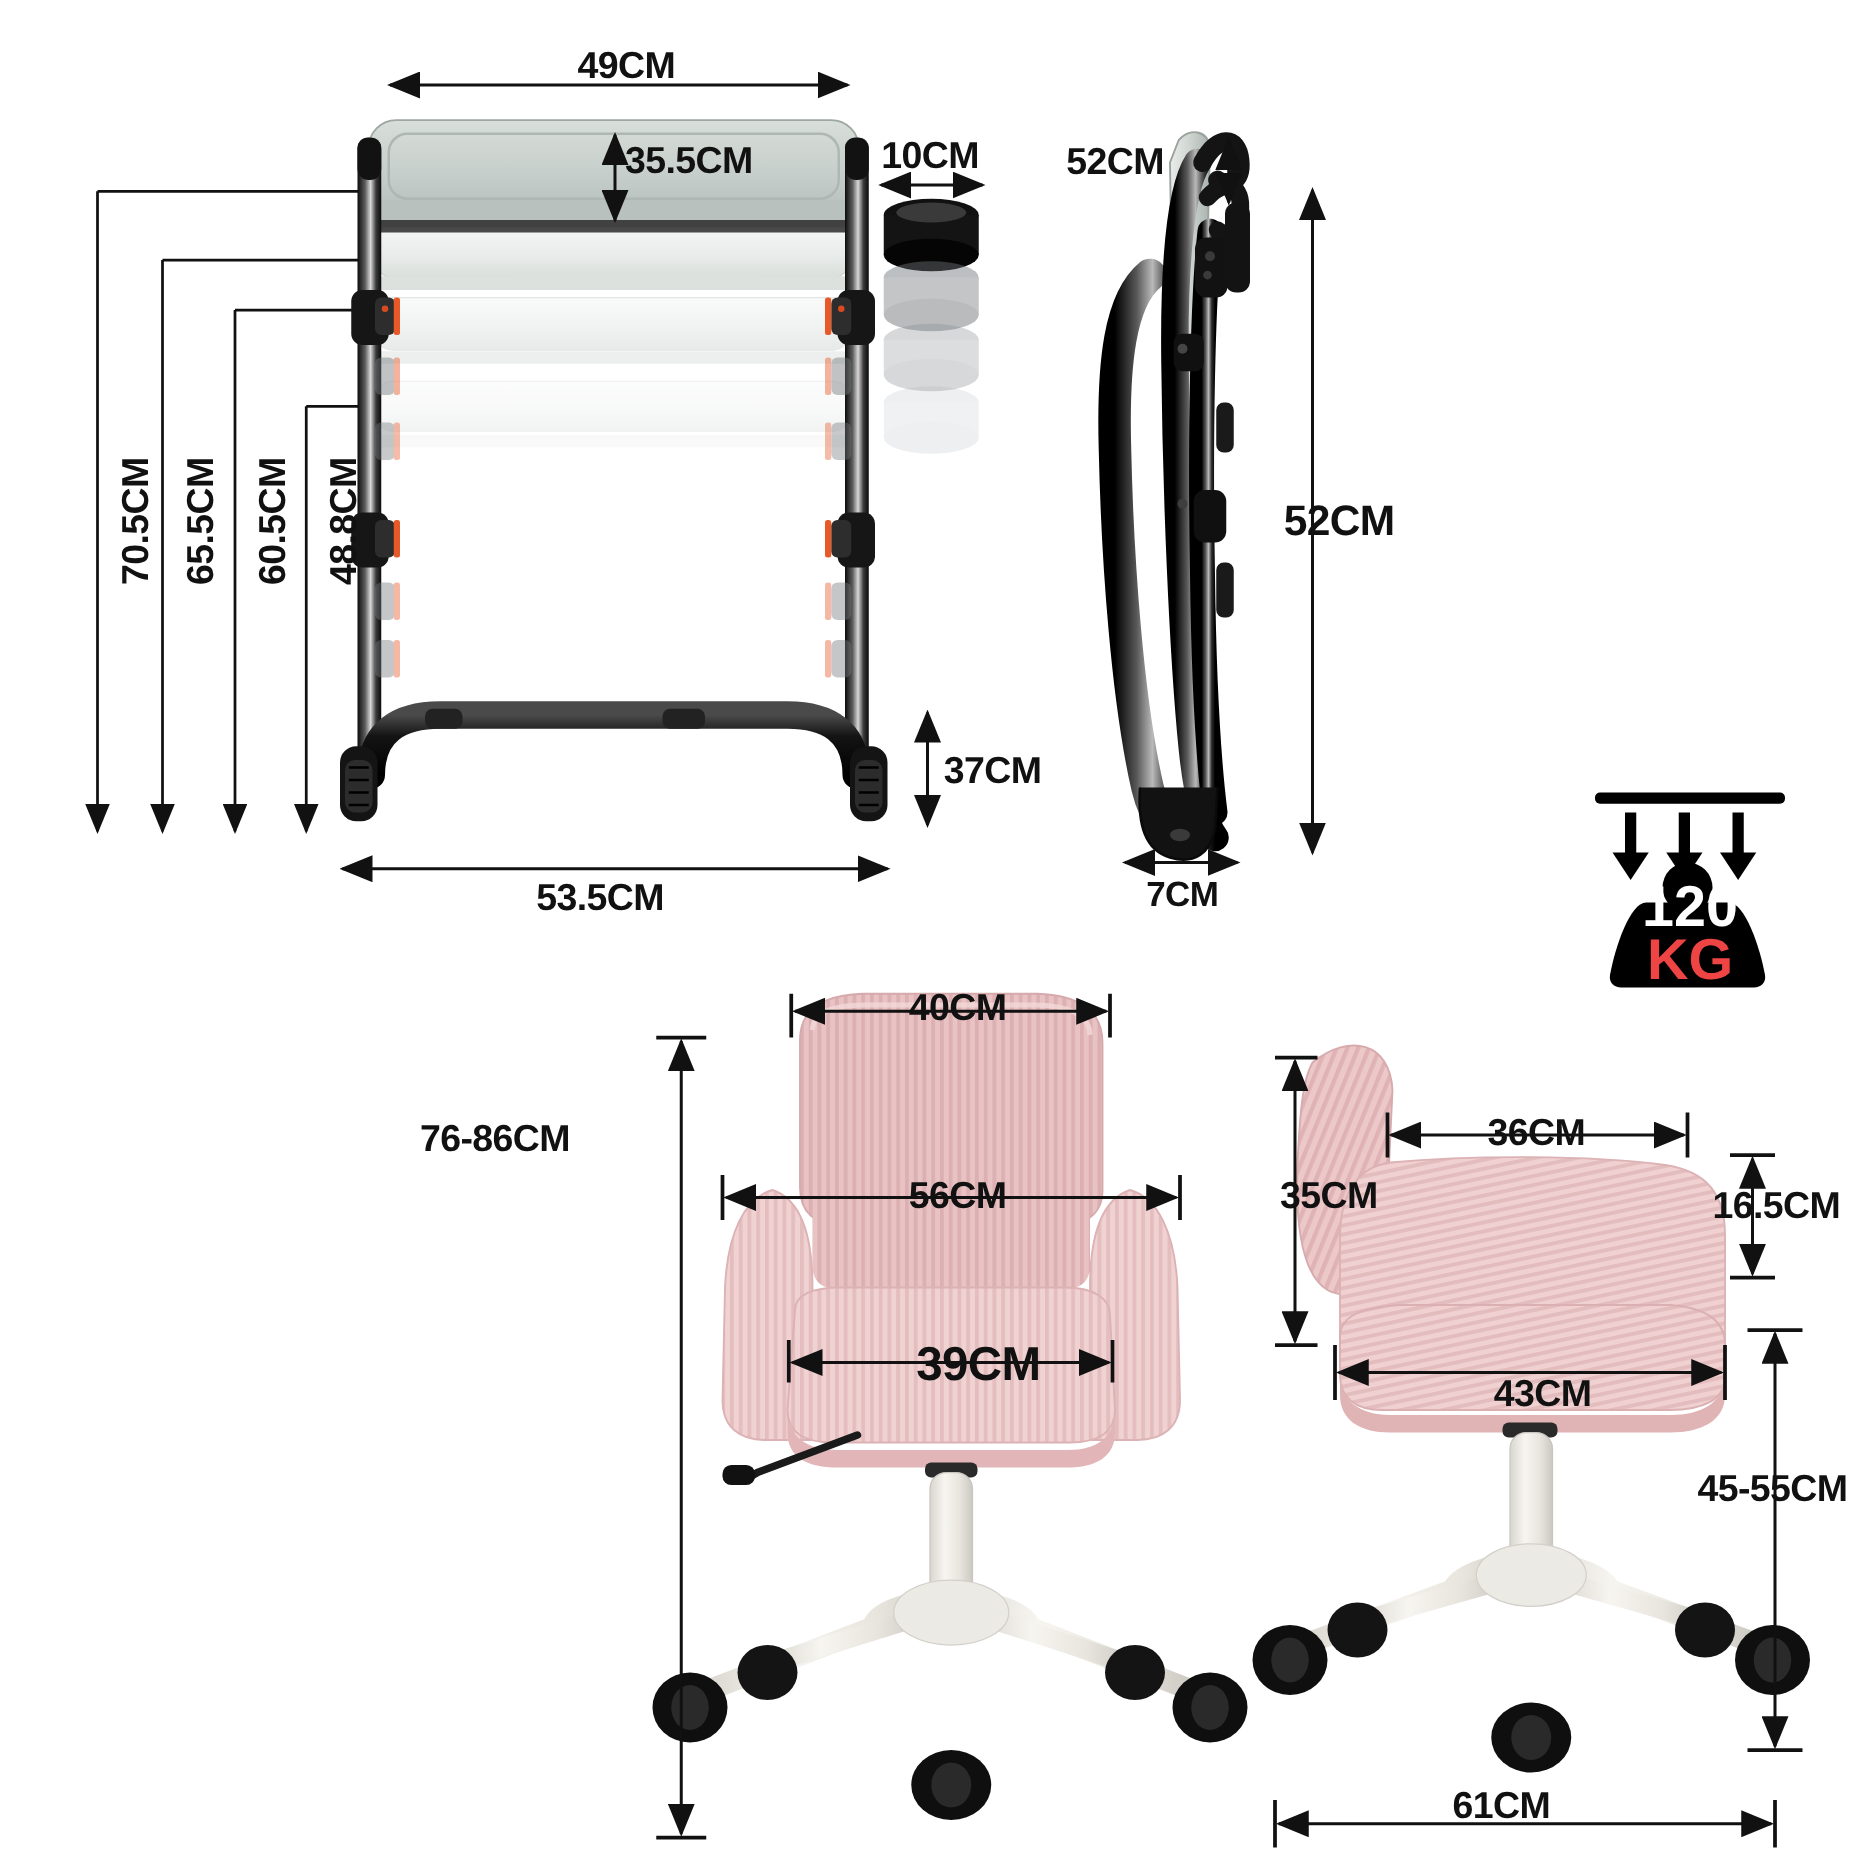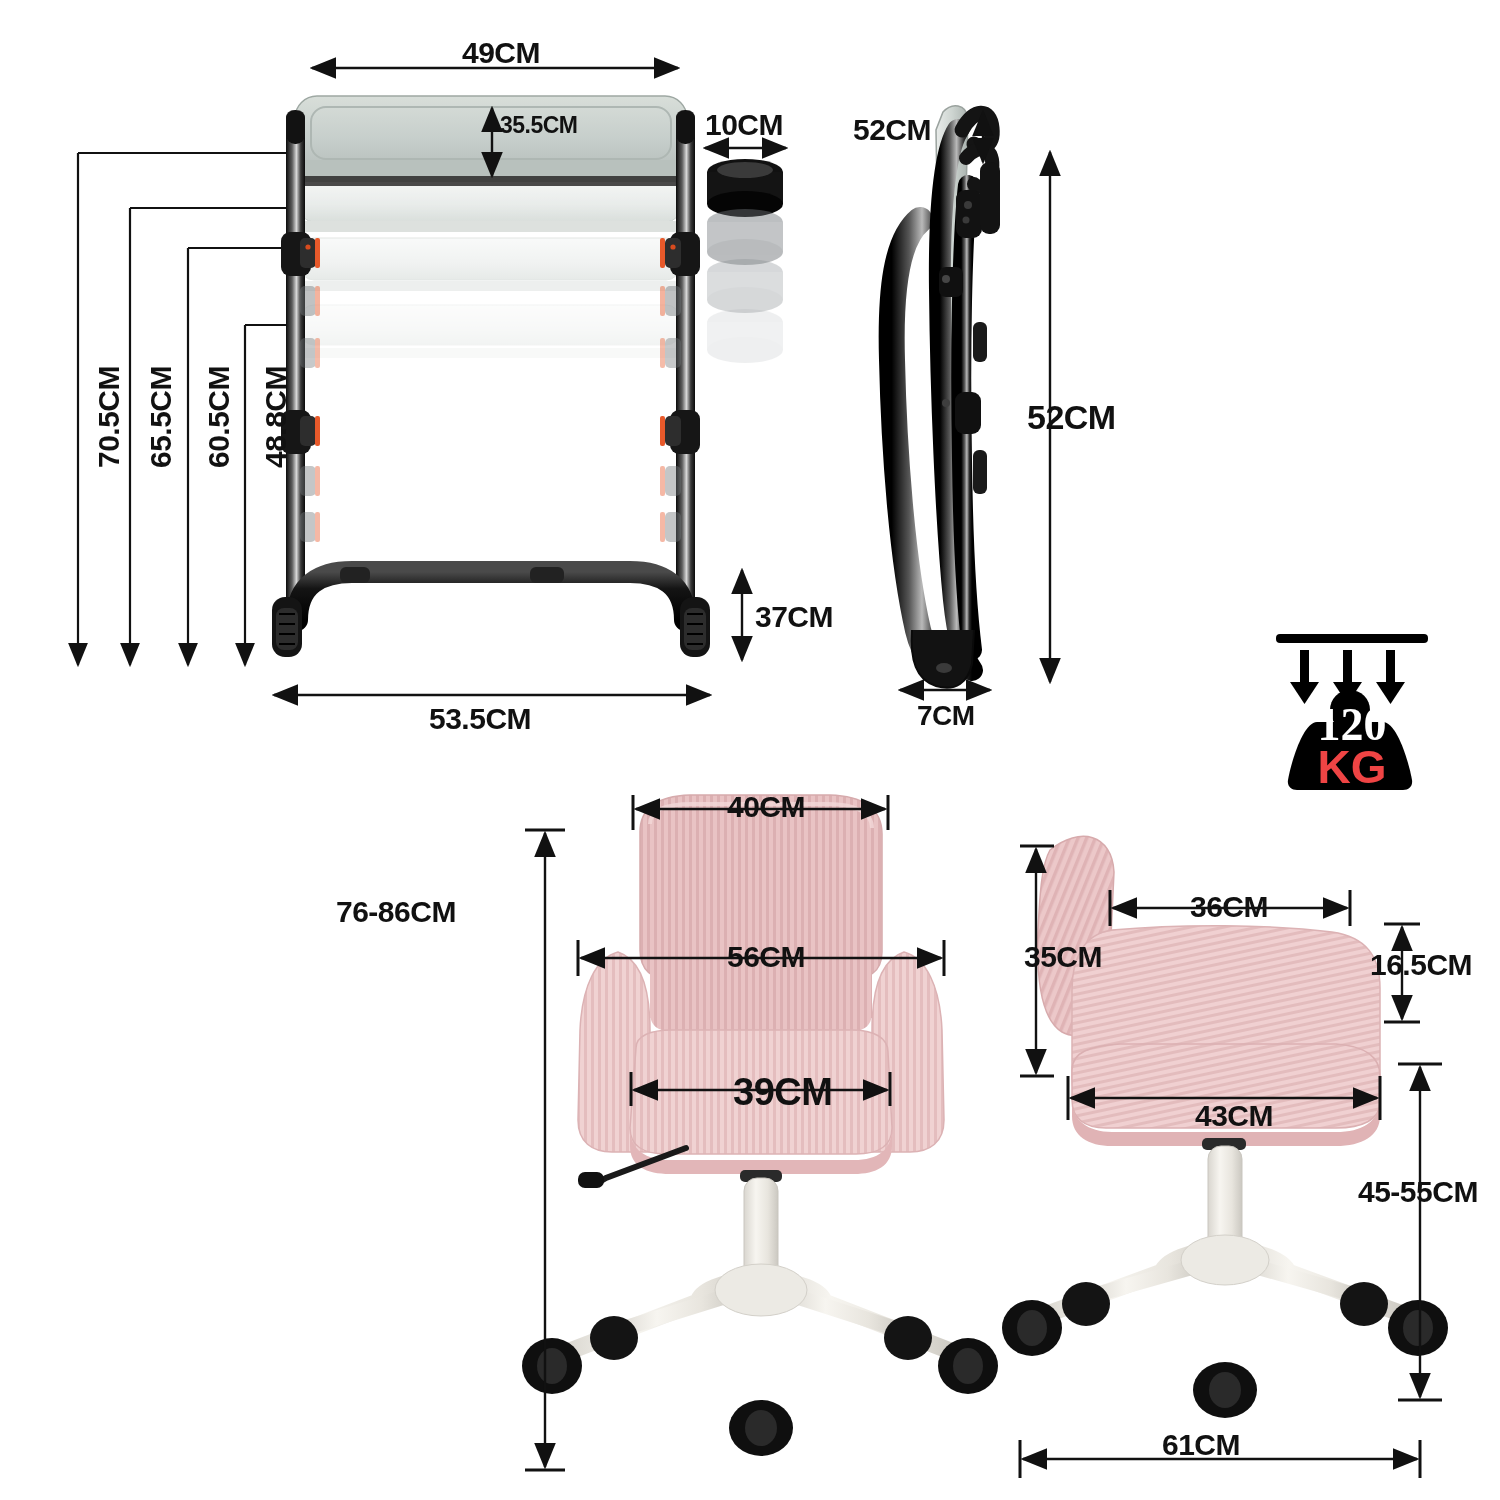--- a/index.html
+++ b/index.html
@@ -169,21 +169,21 @@
   <line x1="492" y1="108" x2="492" y2="176" stroke="#111" stroke-width="2.4" marker-start="url(#arrStart)" marker-end="url(#arrEnd)"></line>
 
   <line x1="705" y1="148" x2="786" y2="148" stroke="#111" stroke-width="2.4" marker-start="url(#arrStart)" marker-end="url(#arrEnd)"></line>
 
   <line x1="742" y1="570" x2="742" y2="660" stroke="#111" stroke-width="2.4" marker-start="url(#arrStart)" marker-end="url(#arrEnd)"></line>
 
   <line x1="274" y1="695" x2="710" y2="695" stroke="#111" stroke-width="2.4" marker-start="url(#arrStart)" marker-end="url(#arrEnd)"></line>
 </svg>
 
 <div class="dimlabel" style="left:462px;top:36px;font-size:30px;">49CM</div>
-<div class="dimlabel" style="left:500px;top:112px;font-size:23px;">35.5CM</div>
+<div class="dimlabel" style="left:500px;top:112px;font-size:30px;">35.5CM</div>
 <div class="dimlabel" style="left:705px;top:108px;font-size:30px;">10CM</div>
 <div class="dimlabel vlabel" style="left:34px;top:400px;width:150px;text-align:center;font-size:30px;transform:rotate(-90deg);">70.5CM</div>
 <div class="dimlabel vlabel" style="left:86px;top:400px;width:150px;text-align:center;font-size:30px;transform:rotate(-90deg);">65.5CM</div>
 <div class="dimlabel vlabel" style="left:144px;top:400px;width:150px;text-align:center;font-size:30px;transform:rotate(-90deg);">60.5CM</div>
 <div class="dimlabel vlabel" style="left:201px;top:400px;width:150px;text-align:center;font-size:30px;transform:rotate(-90deg);">48.8CM</div>
 <div class="dimlabel" style="left:755px;top:600px;font-size:30px;">37CM</div>
 <div class="dimlabel" style="left:413px;top:702px;font-size:30px;margin-left:16px;">53.5CM</div>
 
 <svg class="abs" style="left:840px;top:90px;" width="320" height="700">
   <defs>
@@ -244,21 +244,21 @@
     <rect x="81" y="28" width="9" height="38"></rect>
     <path d="M71,60 L100,60 L85.5,82 z"></path>
     <rect x="124" y="28" width="9" height="38"></rect>
     <path d="M114,60 L143,60 L128.5,82 z"></path>
   </g>
   <circle cx="88" cy="88" r="20" fill="#000"></circle>
   <path d="M55,100 L121,100 C134,100 146,136 150,158 C151,164 147,168 141,168 L35,168
            C29,168 25,164 26,158 C30,136 42,100 55,100 z" fill="#000"></path>
 
 </svg>
-<div class="abs" style="left:1262px;top:702px;width:180px;text-align:center;font-size:46px;font-weight:bold;color:#fff;line-height:1;font-family:Liberation Serif, serif;">120</div>
+<div class="abs" style="left:1262px;top:702px;width:180px;text-align:center;font-size:46px;font-weight:bold;color:#fff;line-height:1;">120</div>
 <div class="abs" style="left:1262px;top:744px;width:180px;text-align:center;font-size:46px;font-weight:bold;color:#ef4444;line-height:1;">KG</div>
 
 <svg class="abs" style="left:500px;top:780px;" width="520" height="720">
   <defs>
     <pattern id="cordV" width="7" height="8" patternUnits="userSpaceOnUse">
       <rect width="7" height="8" fill="#e9c3c4"></rect>
       <rect x="0" width="3" height="8" fill="#dcb0b2"></rect>
     </pattern>
     <pattern id="cordVL" width="7" height="8" patternUnits="userSpaceOnUse">
       <rect width="7" height="8" fill="#f0d2d2"></rect>

